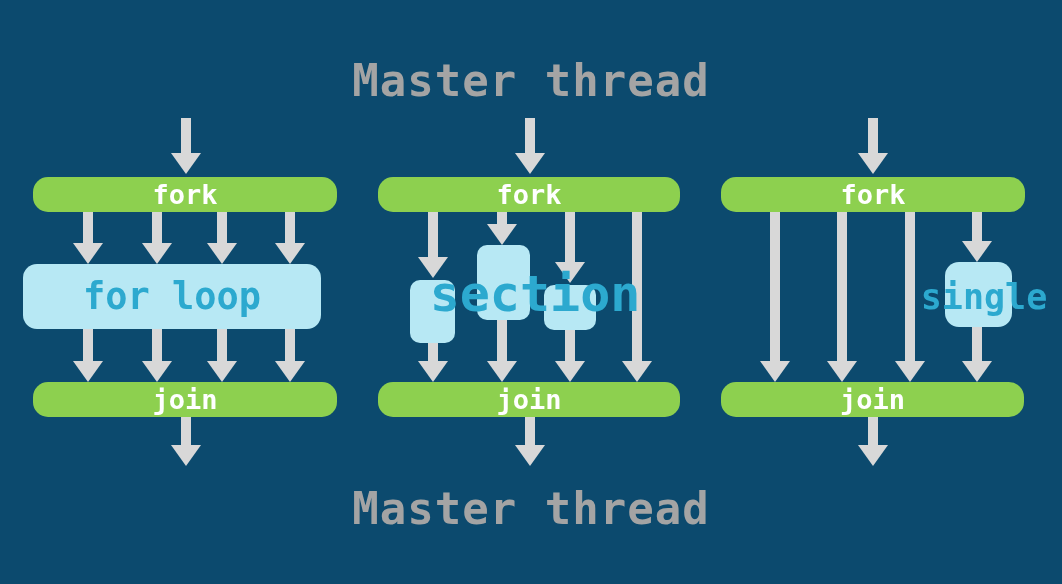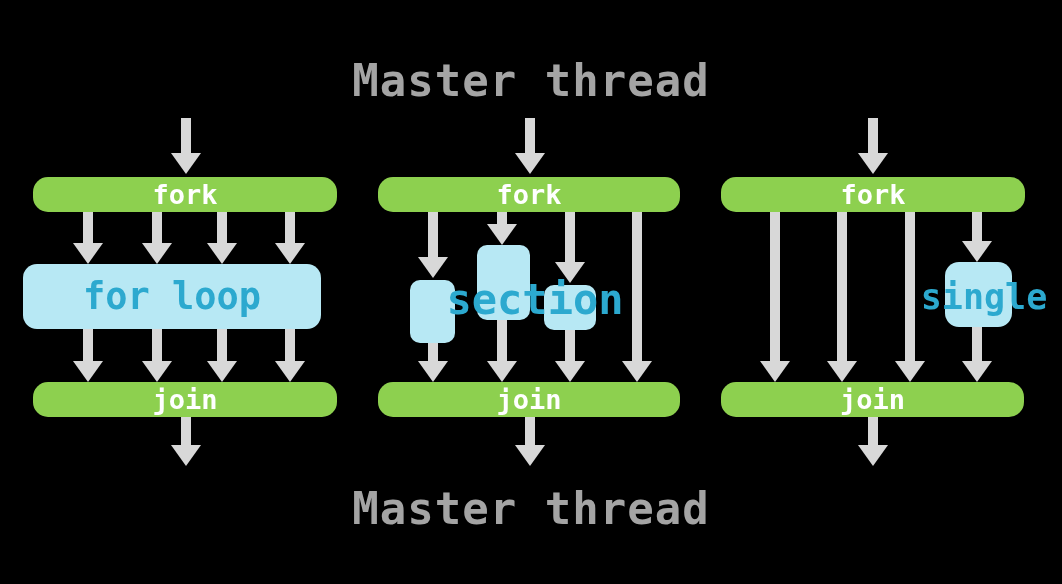--- a/index.html
+++ b/index.html
@@ -1,19 +1,19 @@
 <!DOCTYPE html>
 <html><head>
 <meta charset="utf-8">
 <style>
   html,body{margin:0;padding:0;background:#ffffff;}
   .canvas{
     position:relative;
     width:1062px;height:584px;
-    background:#000000;
+    background:#0c4a6e;
     overflow:hidden;
     font-family:"DejaVu Sans Mono","Liberation Mono",monospace;
   }
   .master-title{
     position:absolute;left:0;width:1062px;
     text-align:center;
     font-size:44px;font-weight:bold;letter-spacing:1px;
     color:#a4a4a4;
     line-height:46px;
     white-space:pre;
@@ -165,21 +165,21 @@
   <div class="arrow" style="left:555px;top:330px;height:52px">
       <span class="shaft"></span>
       <span class="head"></span>
     </div>
 
   <div class="arrow" style="left:622px;top:212px;height:170px">
       <span class="shaft"></span>
       <span class="head"></span>
     </div>
 
-  <div class="float-label" style="left:375px;top:281px;width:320px;font-size:42px;line-height:38px">section</div>
+  <div class="float-label" style="left:375px;top:275px;width:320px;font-size:50px;line-height:38px">section</div>
 
   <div class="bar" style="left:378px;top:382px;width:302px">
     <span class="bar-label">join</span>
   </div>
 
   <div class="arrow" style="left:515px;top:416px;height:50px">
       <span class="shaft"></span>
       <span class="head"></span>
     </div>
 

